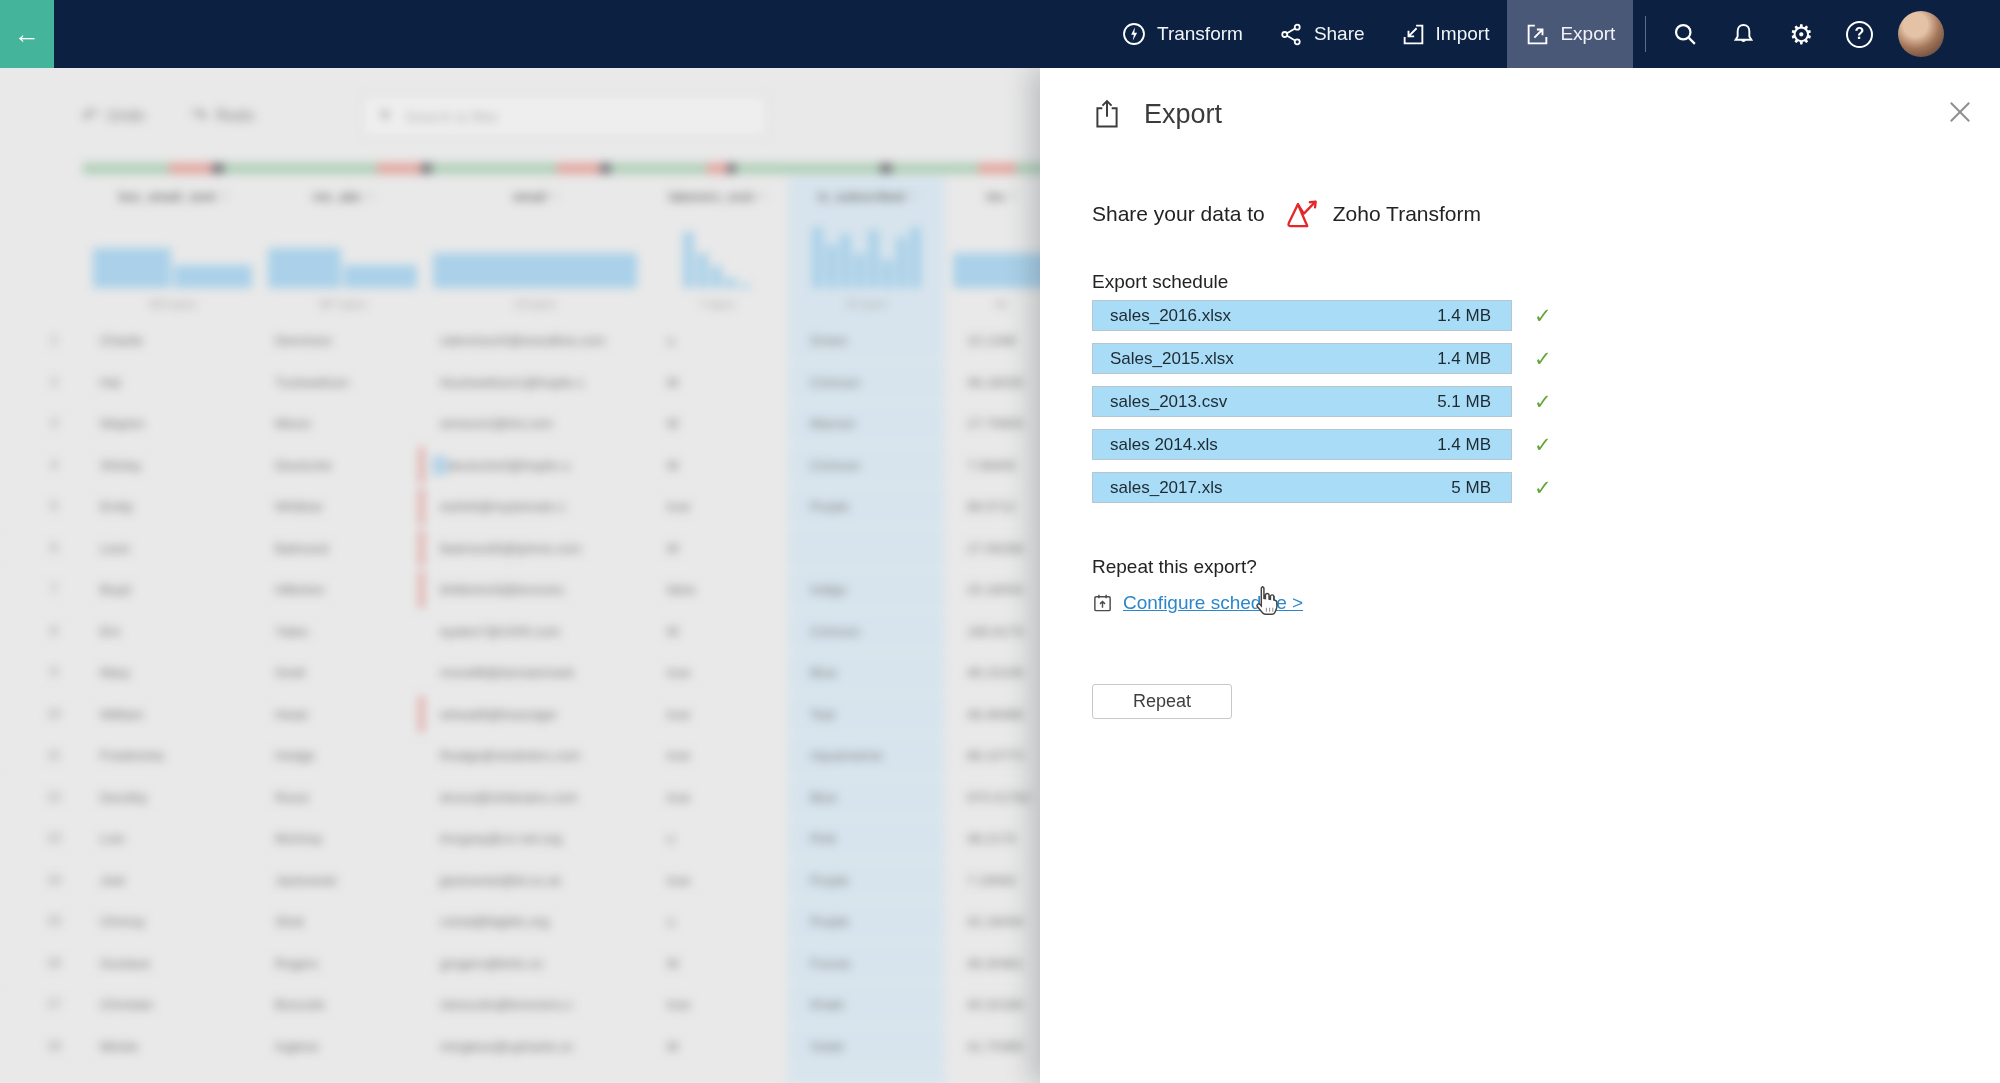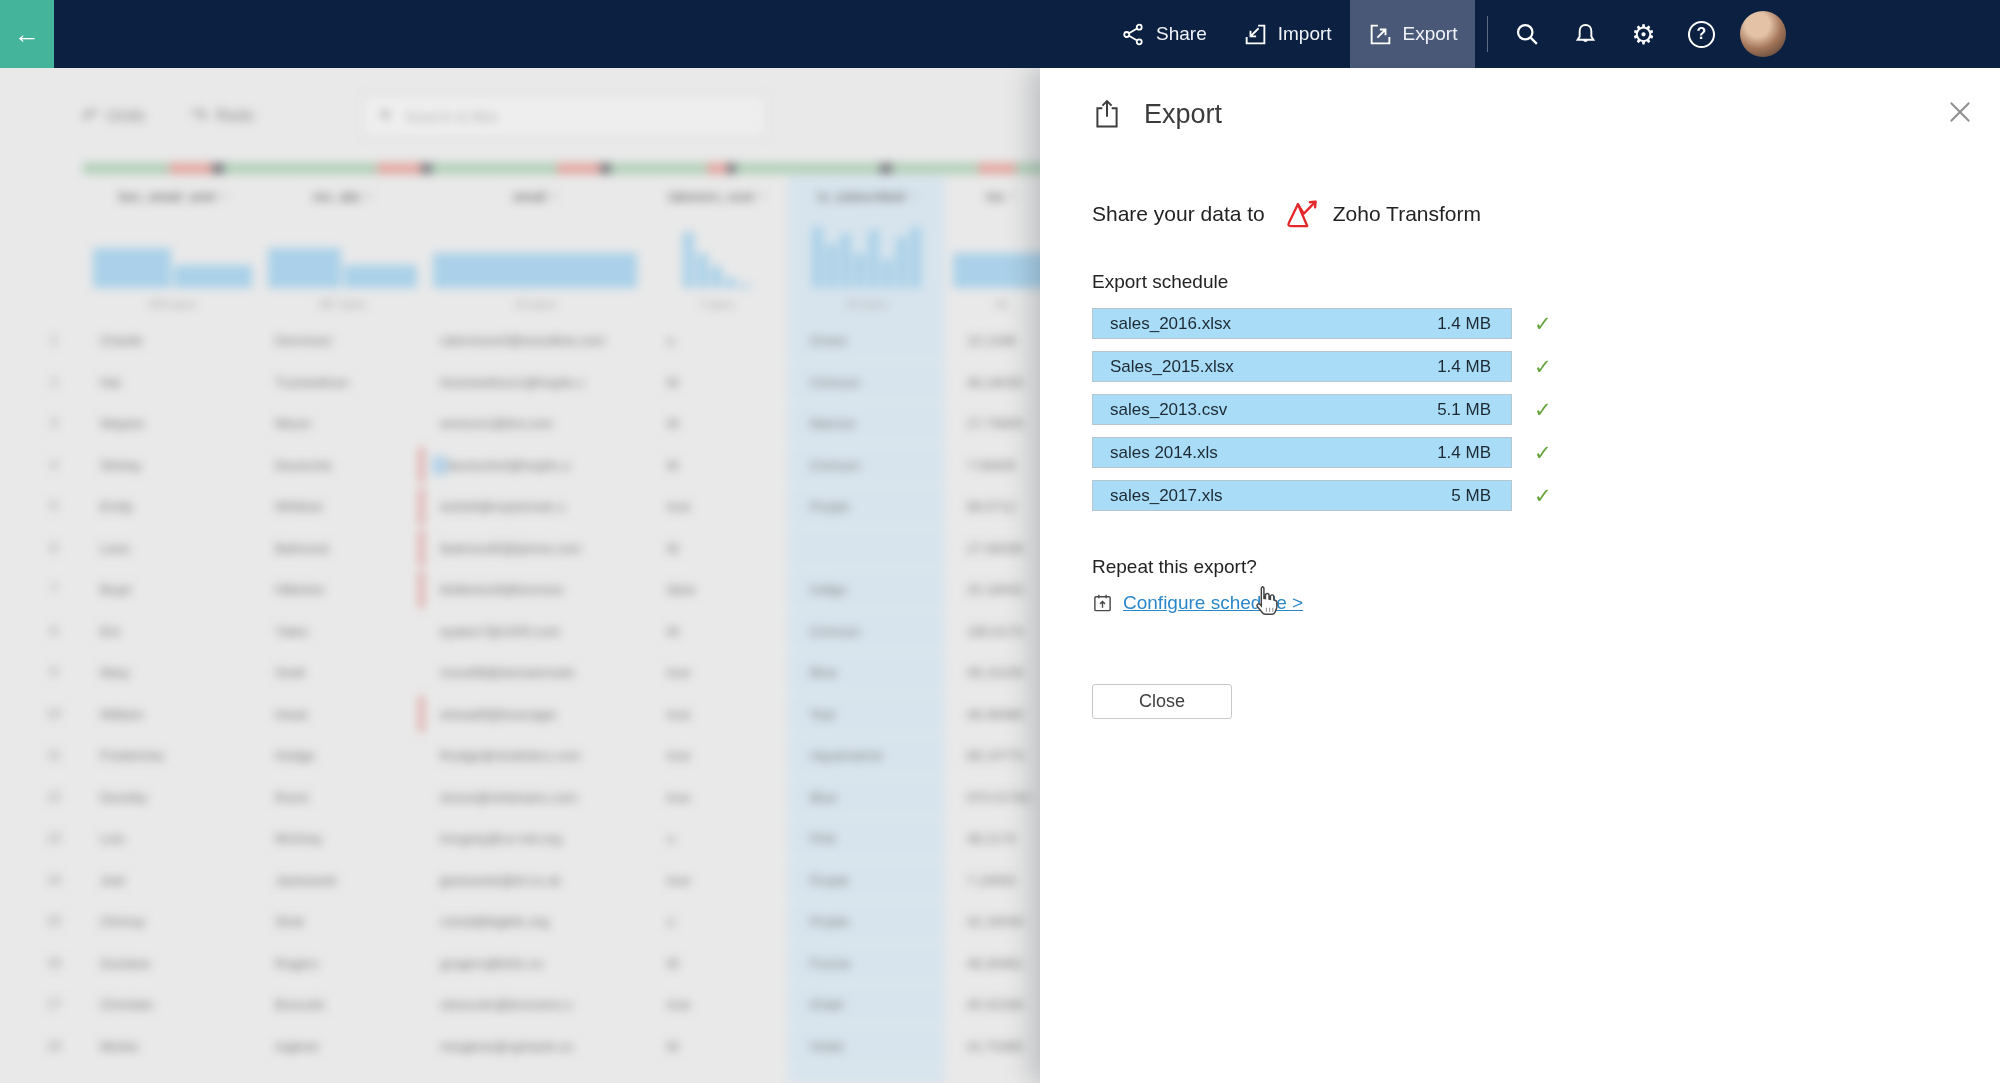--- a/index.html
+++ b/index.html
@@ -65,21 +65,21 @@
   .p-head { position:absolute; left:52px; top:30px; display:flex; align-items:center; gap:22px; }
   .p-title { font-size:27px; color:#3b3b3b; }
   .xclose { position:absolute; right:28px; top:32px; width:24px; height:24px; }
   .xclose::before,.xclose::after { content:""; position:absolute; left:11px; top:-1px; width:2px; height:26px; background:#8f8f8f; }
   .xclose::before { transform:rotate(45deg); } .xclose::after { transform:rotate(-45deg); }
 
   .p-dest { position:absolute; left:52px; top:130px; display:flex; align-items:center; gap:12px; font-size:21px; color:#232323; }
   .p-dest .logo { margin-left:8px; }
   .p-status { position:absolute; left:52px; top:203px; font-size:19px; color:#232323; }
 
-  .filelist { position:absolute; left:52px; top:240px; }
+  .filelist { position:absolute; left:52px; top:232px; }
   .file-row { display:flex; align-items:center; margin-bottom:12px; }
   .file-box { width:420px; height:31px; background:#a9dcf6; border:1px solid #b7c6ce; display:flex; align-items:center; padding:0 20px 0 17px; }
   .file-name { font-size:17px; color:#1d2a33; }
   .file-size { margin-left:auto; font-size:17px; color:#1d2a33; }
   .file-check { margin-left:22px; color:#64a53b; font-size:21px; font-weight:bold; font-family:"DejaVu Sans",sans-serif; }
 
   .p-repeat { position:absolute; left:52px; top:488px; font-size:19px; color:#232323; }
   .p-sched { position:absolute; left:52px; top:524px; display:flex; align-items:center; gap:10px; }
   .sched-link { font-size:19px; color:#2b87c9; text-decoration:underline; }
 
@@ -380,20 +380,27 @@
   </div>
   <div class="bg-frost"></div>
 
   <header class="topbar">
     <div class="back-btn">
       <span>←</span>
     </div>
 
     <div class="tb-actions">
       <div class="tb-btn">
+        <svg width="26" height="26" viewBox="0 0 24 24">
+          <circle cx="12" cy="12" r="9.2" fill="none" stroke="#fff" stroke-width="1.7"></circle>
+          <path d="M12.8 5.8 L9.4 12.6 h2.5 L10.8 18.2 L14.9 10.9 h-2.6 Z" fill="#fff"></path>
+        </svg>
+        <span>Transform</span>
+      </div>
+      <div class="tb-btn">
         <svg width="25" height="25" viewBox="0 0 24 24" fill="none" stroke="#fff" stroke-width="1.7">
           <circle cx="17.5" cy="5" r="2.4"></circle>
             <circle cx="5.5" cy="12" r="2.4"></circle>
             <circle cx="17.5" cy="19" r="2.4"></circle>
           <path d="M7.7 10.9 L15.4 6.2 M7.7 13.2 L15.4 17.8"></path>
         </svg>
         <span>Share</span>
       </div>
       <div class="tb-btn">
         <svg width="25" height="25" viewBox="0 0 24 24" fill="none" stroke="#fff" stroke-width="1.8">
@@ -494,21 +501,21 @@
     <div class="p-repeat">Repeat this export?</div>
     <div class="p-sched">
       <svg width="21" height="22" viewBox="0 0 22 22" fill="none" stroke="#4a4a4a" stroke-width="1.5">
         <rect x="3" y="4.5" width="16" height="14.5" rx="1.2"></rect>
         <path d="M7.2 2.4 V6 M14.8 2.4 V6"></path>
         <path d="M11 16 V9.6 M8.4 11.9 L11 9.4 L13.6 11.9"></path>
       </svg>
       <a href="#" class="sched-link">Configure schedule &gt;</a>
     </div>
 
-    <button class="close-btn">Close</button>
+    <button class="close-btn">Repeat</button>
   </aside>
 
   <div class="cursor">
     <svg width="30" height="34" viewBox="0 0 26 30">
       <path fill="#fff" stroke="#444" stroke-width="1.3" d="M8.5 2.5c1 0 1.8.8 1.8 1.8v8.4l1.3.15V10c0-.9.7-1.6 1.6-1.6.9 0 1.6.7 1.6 1.6v3.3l1.2.2v-2.4c0-.8.65-1.5 1.5-1.5s1.5.7 1.5 1.5v3l1 .25c1 .25 1.7 1.15 1.7 2.2v3.4c0 .4-.07.8-.2 1.2l-1.3 3.6c-.4 1.1-1.45 1.85-2.6 1.85h-6.3c-.8 0-1.6-.35-2.1-.97l-4.6-5.5c-.55-.66-.48-1.64.16-2.2.6-.55 1.55-.5 2.12.1l1.1 1.2V4.3c0-1 .8-1.8 1.77-1.8z"></path>
       <path stroke="#999" stroke-width="1" d="M12.5 21v3.5 M15.3 21v3.5 M18.1 21v3.5" fill="none"></path>
     </svg>
   </div>
 </div>
 

